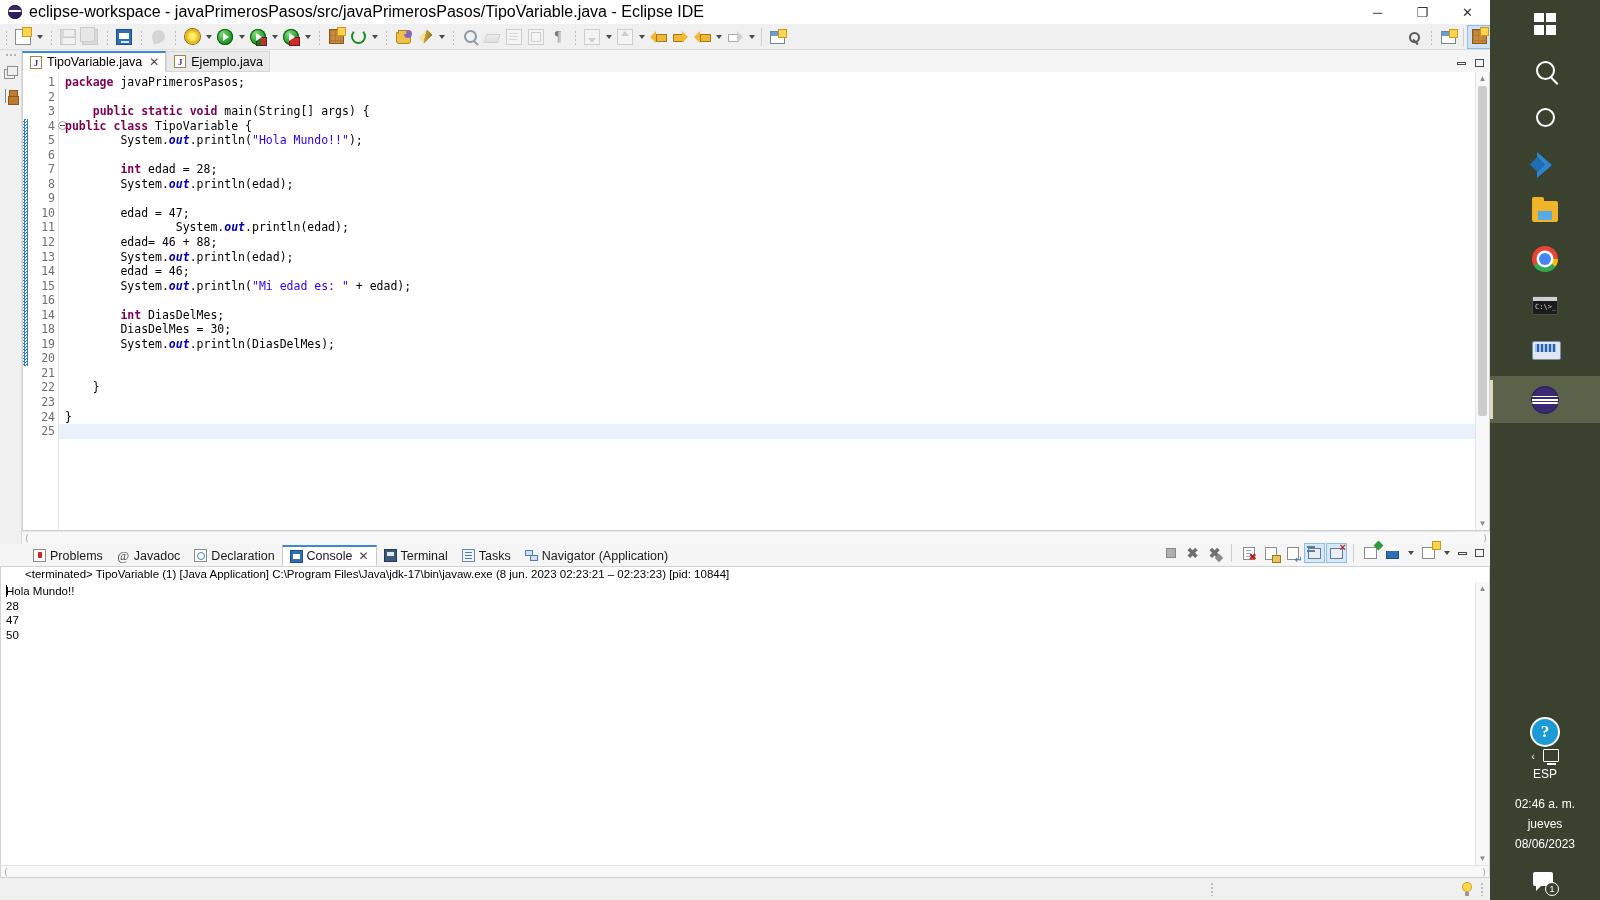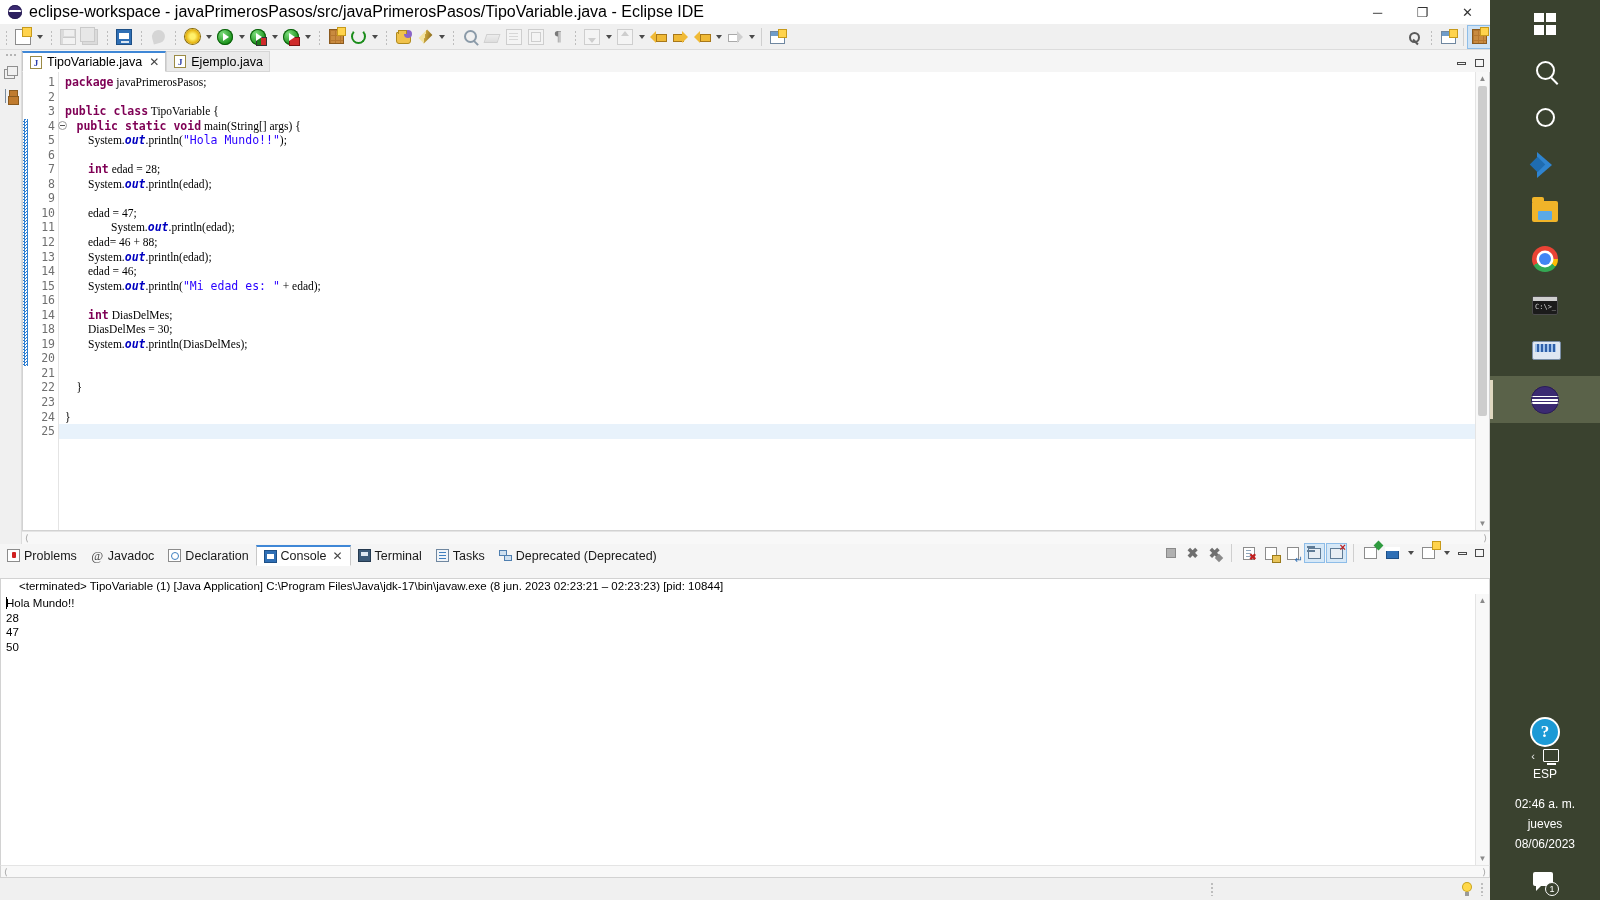--- a/index.html
+++ b/index.html
@@ -124,30 +124,30 @@
   .fold { position:absolute; right:-9px; top:2px; width:9px; height:9px; }
   .fold:before { content:""; position:absolute; inset:0; border:1px solid #9a9a9a; border-radius:50%; background:#fff; }
   .fold:after { content:""; position:absolute; left:2px; top:4px; width:5px; height:1px; background:#555; }
   .gutter-sep { width:1px; background:#e4e4e4; flex:0 0 auto; }
   .code { flex:1 1 auto; padding-top:3px; font-family:"DejaVu Sans Mono", monospace; font-size:11.5px; position:relative; min-width:0; overflow:hidden; }
   .code .ln { height:14.55px; line-height:14.55px; white-space:pre; padding-left:6px; }
   .code .ln.cur { background:#e8f2fb; }
   .kw { color:#7f0055; font-weight:bold; }
   .str { color:#2a00ff; }
   .fld { color:#0000c0; font-style:italic; font-weight:bold; }
-  .pln { color:#000;font-family:Liberation Serif, serif; }
+  .pln { color:#000; }
   .editor-vscroll { width:14px; background:#f8f8f8; border-left:1px solid #e4e4e4; position:relative; flex:0 0 auto; }
   .vs-up, .vs-dn { position:absolute; left:0; right:0; height:13px; display:flex; align-items:center; justify-content:center; color:#8a8a8a; font-size:8px; }
   .vs-up { top:0; } .vs-dn { bottom:0; }
   .vs-thumb { position:absolute; left:2px; right:2px; top:14px; height:330px; background:#cdcdcd; border-radius:2px; }
   .editor-hscroll { height:13px; background:#f8f8f8; border-top:1px solid #e4e4e4; display:flex; align-items:center; justify-content:space-between; padding:0 3px; color:#9a9a9a; font-size:9px; flex:0 0 auto; }
 
   
   .bottom { height:334px; display:flex; flex-direction:column; background:#f5f5f5; flex:0 0 auto; }
-  .btabrow { height:22px; display:flex; align-items:flex-end; position:relative; }
+  .btabrow { height:22px; display:flex; align-items:flex-end; position:relative; padding-left:26px; }
   .btab { height:21px; display:flex; align-items:center; gap:4px; padding:0 7px; font-size:12.5px; color:#1a1a1a; }
   .btab.active { background:#fff; border:1px solid #c8c8c8; border-bottom-color:#fff; border-top:2px solid #3f87d6; font-weight:normal; }
   .bico { width:13px; height:13px; position:relative; flex:0 0 auto; }
   .ic-prob { background:#fff; border:1.2px solid #8c8c8c; }
   .ic-prob:after { content:""; position:absolute; left:4px; top:2px; width:4px; height:6px; background:#d02020; border-radius:1px; }
   .ic-at { font-family:"Liberation Serif", serif; font-size:13px; line-height:13px; text-align:center; color:#4a4a4a; }
   .ic-decl { background:#fff; border:1.2px solid #8c8c8c; }
   .ic-decl:after { content:""; position:absolute; left:2px; top:2px; width:6px; height:6px; border:1.4px solid #3f7fbf; border-radius:50%; }
   .ic-console { background:#2f6fb5; border:1.4px solid #1d4f86; }
   .ic-console:after { content:""; position:absolute; left:2px; top:3px; right:2px; height:5px; background:#fff; }
@@ -176,21 +176,21 @@
   .ic-disp:after { content:""; position:absolute; left:2px; top:2px; width:8px; height:2px; background:#5f7b96; box-shadow:0 4px 0 #5f7b96; }
   .ic-rmall { width:13px; height:11px; background:#e8eef4; border:1.3px solid #5f7b96; }
   .ic-rmall:after { content:"\00D7"; position:absolute; right:0px; top:-3px; color:#c02020; font-size:11px; font-weight:bold; }
   .ic-pin { width:13px; height:12px; background:#fff; border:1.2px solid #8c8c8c; }
   .ic-pin:after { content:""; position:absolute; right:-2px; top:-2px; width:7px; height:7px; background:#2f9b3f; transform:rotate(45deg); }
   .ic-newcon { width:13px; height:12px; background:#2f6fb5; border:1.3px solid #1d4f86; }
   .ic-newcon:after { content:""; position:absolute; left:2px; top:3px; right:2px; height:4px; background:#fff; }
   .ic-opencon { width:13px; height:12px; background:#fff; border:1.3px solid #8c8c8c; }
   .ic-opencon:after { content:""; position:absolute; right:-3px; top:-3px; width:7px; height:7px; background:#ffd34d; border:1px solid #c79a1a; }
 
-  .consolehdr { height:16px; padding:1px 4px 0 18px; font-size:11.5px; background:#fff; white-space:nowrap; overflow:hidden; border-left:1px solid #d2d2d2; border-right:1px solid #d2d2d2; border-top:1px solid #d2d2d2;margin-top:12px; }
+  .consolehdr { height:16px; padding:1px 4px 0 24px; font-size:11.5px; background:#fff; white-space:nowrap; overflow:hidden; border-left:1px solid #d2d2d2; border-right:1px solid #d2d2d2; border-top:1px solid #d2d2d2; }
   .consolebody { flex:1 1 auto; background:#fff; border-left:1px solid #d2d2d2; border-right:1px solid #d2d2d2; display:flex; min-height:0; }
   .consoletext { flex:1 1 auto; padding:2px 0 0 5px; font-family:Liberation Sans, sans-serif; font-size:11.5px; color:#000; min-width:0; position:relative; }
   .consoletext .cl { height:14.5px; line-height:14.5px; white-space:pre; }
   .caret { position:absolute; left:5px; top:3px; width:1px; height:12px; background:#000; }
   .console-vscroll { width:14px; background:#f8f8f8; border-left:1px solid #e4e4e4; position:relative; flex:0 0 auto; }
   .console-hscroll { height:13px; background:#f8f8f8; border:1px solid #d2d2d2; border-top:1px solid #e4e4e4; display:flex; align-items:center; justify-content:space-between; padding:0 3px; color:#9a9a9a; font-size:9px; flex:0 0 auto; }
 
   
   .statusbar { height:22px; background:#f0f0f0; display:flex; align-items:center; justify-content:flex-end; gap:8px; padding-right:6px; flex:0 0 auto; position:relative; }
   .sgrip { width:4px; height:14px; background-image:radial-gradient(#bdbdbd 40%, transparent 41%); background-size:4px 4px; }
@@ -431,22 +431,22 @@
               <div>21</div>
               <div>22</div>
               <div>23</div>
               <div>24</div>
               <div>25</div>
             </div>
           <div class="gutter-sep"></div>
           <div class="code" id="code">
               <div class="ln"><span class="kw">package</span><span class="pln"> javaPrimerosPasos;</span></div>
               <div class="ln"><span class="pln"></span></div>
+              <div class="ln"><span class="pln">    </span><span class="kw">public static void</span><span class="pln"> main(String[] args) {</span></div>
               <div class="ln"><span class="kw">public class</span><span class="pln"> TipoVariable {</span></div>
-              <div class="ln"><span class="pln">    </span><span class="kw">public static void</span><span class="pln"> main(String[] args) {</span></div>
               <div class="ln"><span class="pln">        System.</span><span class="fld">out</span><span class="pln">.println(</span><span class="str">"Hola Mundo!!"</span><span class="pln">);</span></div>
               <div class="ln"><span class="pln"></span></div>
               <div class="ln"><span class="pln">        </span><span class="kw">int</span><span class="pln"> edad = 28;</span></div>
               <div class="ln"><span class="pln">        System.</span><span class="fld">out</span><span class="pln">.println(edad);</span></div>
               <div class="ln"><span class="pln"></span></div>
               <div class="ln"><span class="pln">        edad = 47;</span></div>
               <div class="ln"><span class="pln">                System.</span><span class="fld">out</span><span class="pln">.println(edad);</span></div>
               <div class="ln"><span class="pln">        edad= 46 + 88;</span></div>
               <div class="ln"><span class="pln">        System.</span><span class="fld">out</span><span class="pln">.println(edad);</span></div>
               <div class="ln"><span class="pln">        edad = 46;</span></div>
@@ -497,21 +497,21 @@
         <div class="btab">
             <span class="bico ic-term"></span>
             <span>Terminal</span>
           </div>
         <div class="btab">
             <span class="bico ic-tasks"></span>
             <span>Tasks</span>
           </div>
         <div class="btab">
             <span class="bico ic-nav"></span>
-            <span>Deprecated (Deprecated)</span>
+            <span>Navigator (Application)</span>
           </div>
 
         <div class="btabrow-right">
           <div class="cbtn">
               <span class="ic-stop"></span>
             </div>
           <div class="cbtn">
               <span class="ic-x">✖</span>
             </div>
           <div class="cbtn">

